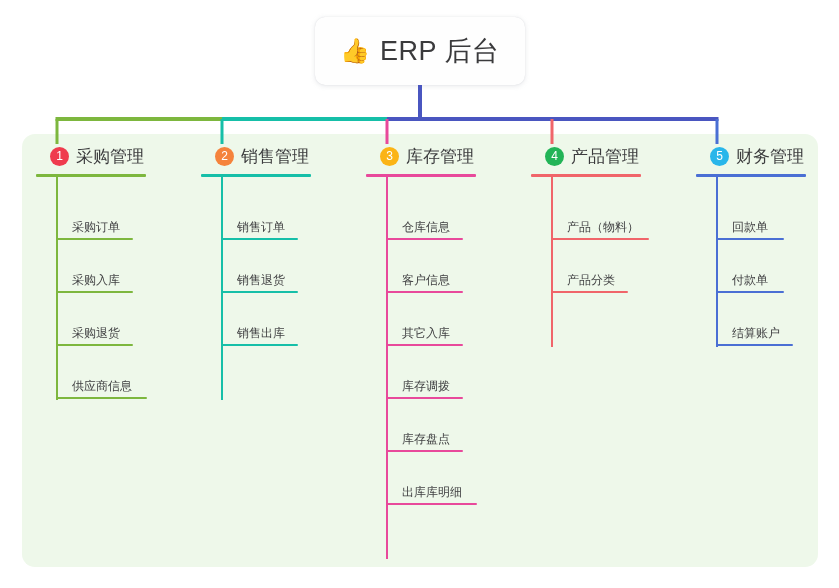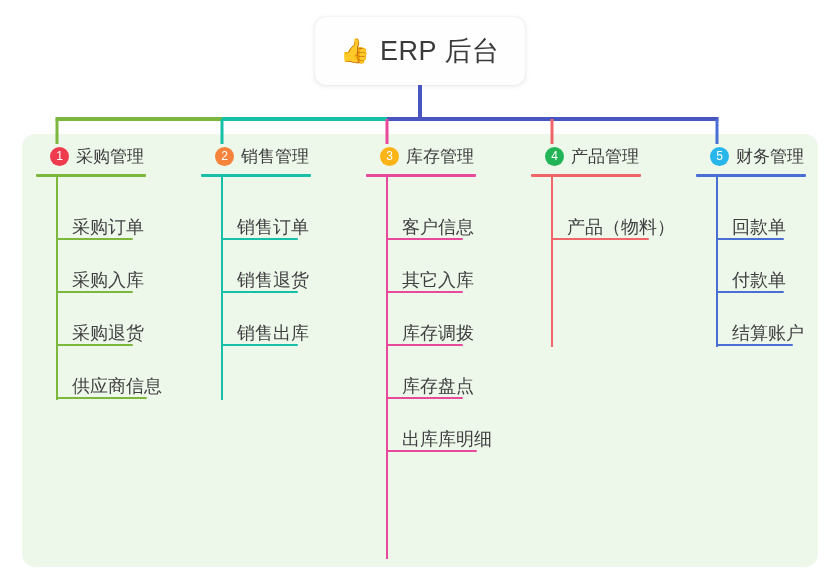--- a/index.html
+++ b/index.html
@@ -124,21 +124,21 @@
     padding-top: 14px;
   }
   .item {
     position: relative;
     height: 53px;
   }
   .item-label {
     position: absolute;
     left: 36px;
     bottom: 9px;
-    font-size: 18px;
+    font-size: 12px;
     color: #3f3f41;
     white-space: nowrap;
     line-height: 16px;
   }
   .item-rule {
     position: absolute;
     left: 20px;
     bottom: 4px;
     height: 2px;
     border-radius: 1px;
@@ -221,20 +221,24 @@
       </div>
       <div class="branch" style="left: 366px;">
         <div class="branch-head">
           <span class="badge" style="background: rgb(251, 180, 22);">3</span>
           <span class="branch-title">库存管理</span>
         </div>
         <div class="head-rule" style="width: 110px; background: rgb(232, 73, 155);"></div>
         <div class="spine" style="height: 383px; background: rgb(232, 73, 155);"></div>
         <div class="items">
           <div class="item">
+            <span class="item-label">仓库信息</span>
+            <div class="item-rule" style="width: 77px; background: rgb(232, 73, 155);"></div>
+          </div>
+          <div class="item">
             <span class="item-label">客户信息</span>
             <div class="item-rule" style="width: 77px; background: rgb(232, 73, 155);"></div>
           </div>
           <div class="item">
             <span class="item-label">其它入库</span>
             <div class="item-rule" style="width: 77px; background: rgb(232, 73, 155);"></div>
           </div>
           <div class="item">
             <span class="item-label">库存调拨</span>
             <div class="item-rule" style="width: 77px; background: rgb(232, 73, 155);"></div>
@@ -254,20 +258,24 @@
           <span class="badge" style="background: rgb(34, 180, 87);">4</span>
           <span class="branch-title">产品管理</span>
         </div>
         <div class="head-rule" style="width: 110px; background: rgb(240, 101, 106);"></div>
         <div class="spine" style="height: 171px; background: rgb(240, 101, 106);"></div>
         <div class="items">
           <div class="item">
             <span class="item-label">产品（物料）</span>
             <div class="item-rule" style="width: 98px; background: rgb(240, 101, 106);"></div>
           </div>
+          <div class="item">
+            <span class="item-label">产品分类</span>
+            <div class="item-rule" style="width: 77px; background: rgb(240, 101, 106);"></div>
+          </div>
         </div>
       </div>
       <div class="branch" style="left: 696px;">
         <div class="branch-head">
           <span class="badge" style="background: rgb(41, 182, 234);">5</span>
           <span class="branch-title">财务管理</span>
         </div>
         <div class="head-rule" style="width: 110px; background: rgb(74, 111, 212);"></div>
         <div class="spine" style="height: 171px; background: rgb(74, 111, 212);"></div>
         <div class="items">

